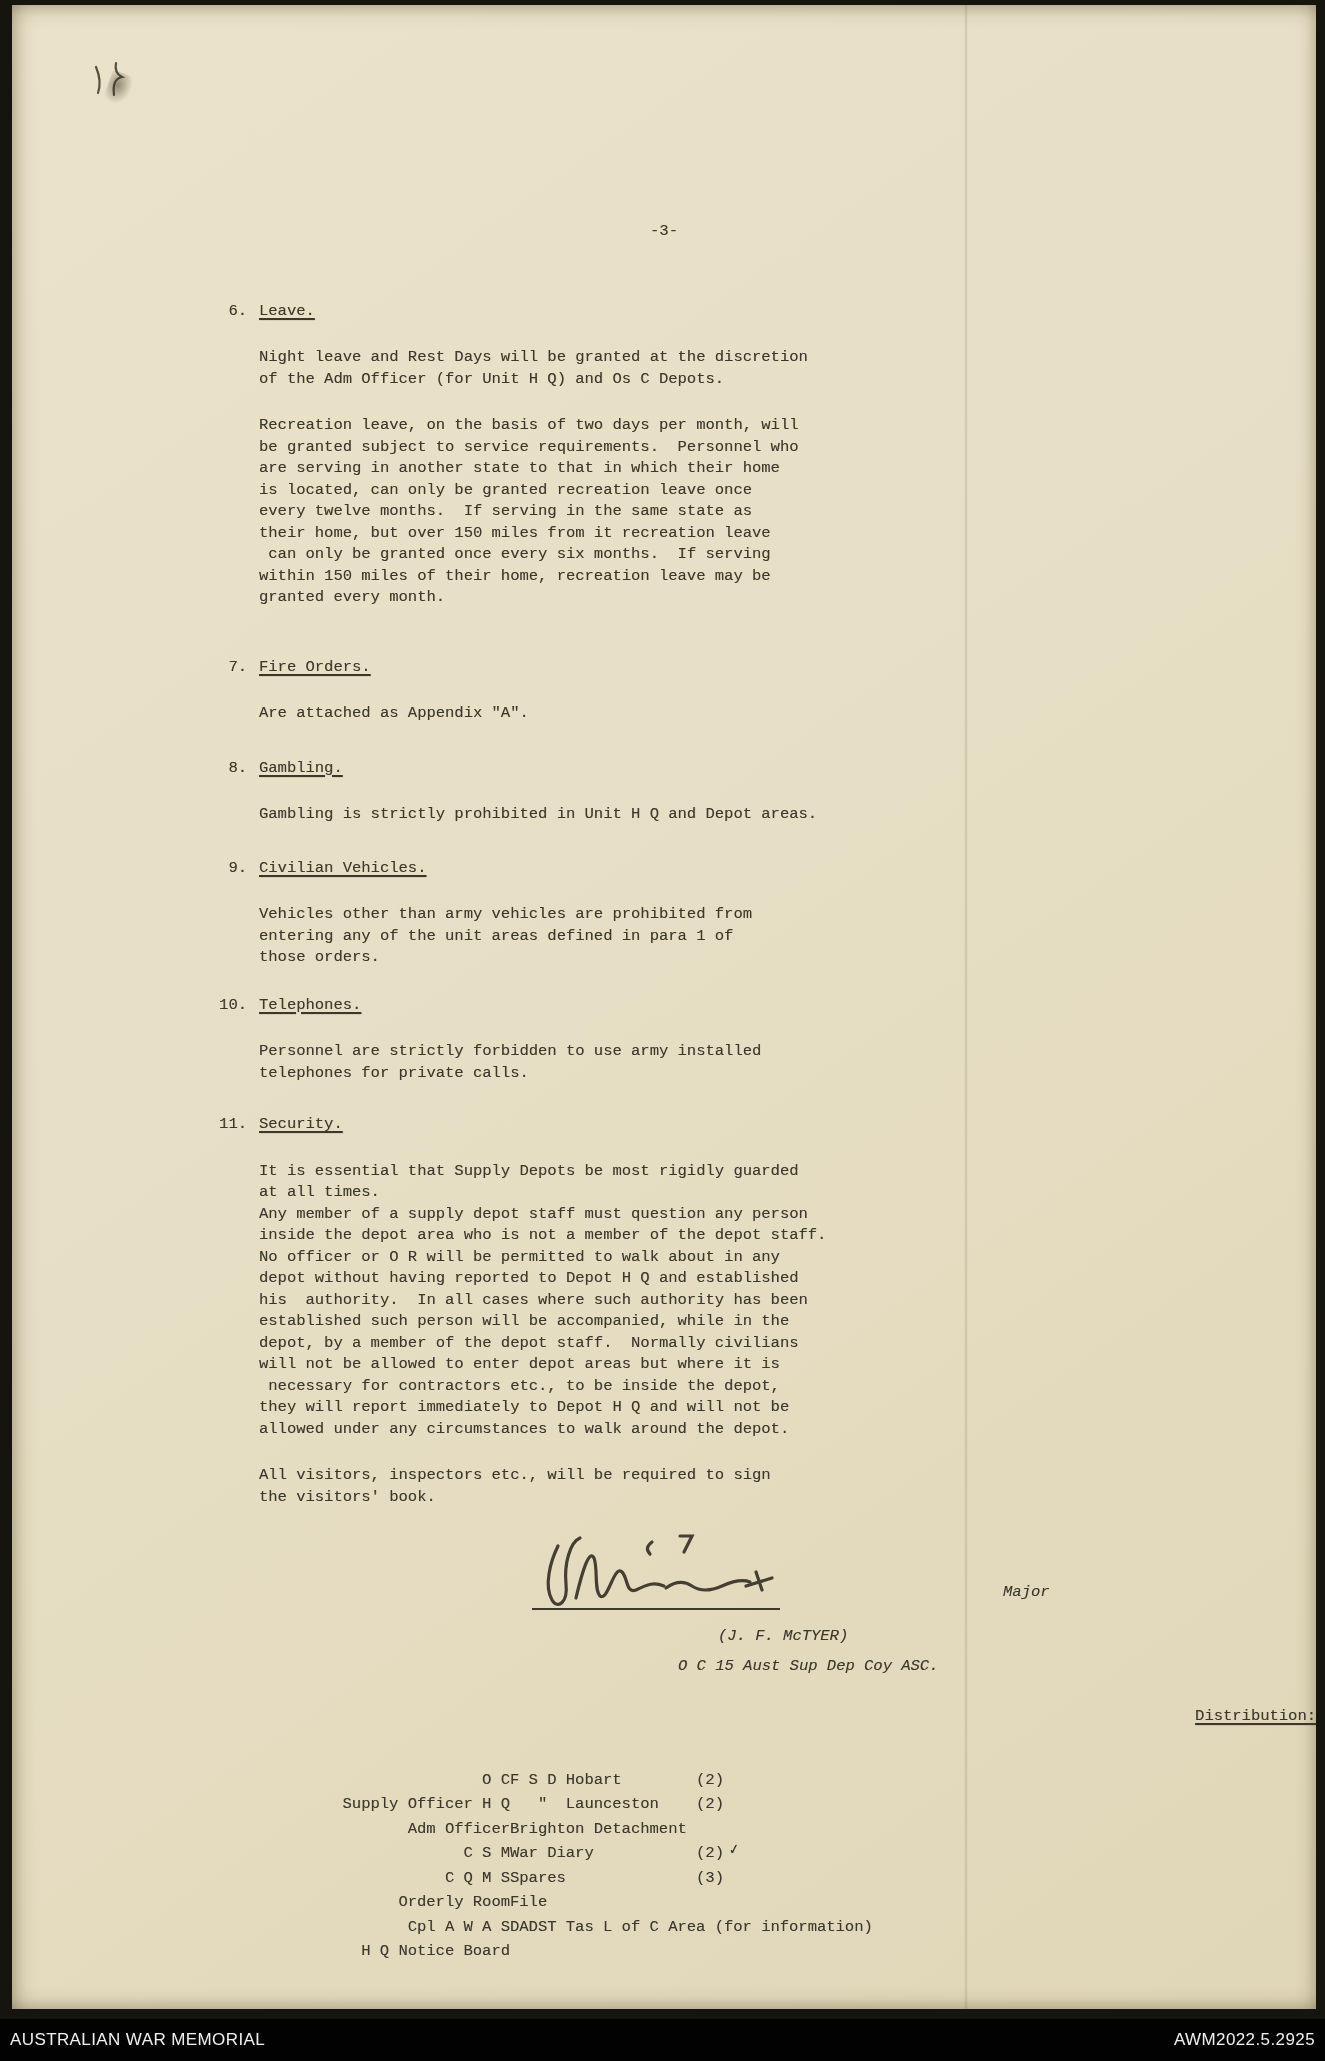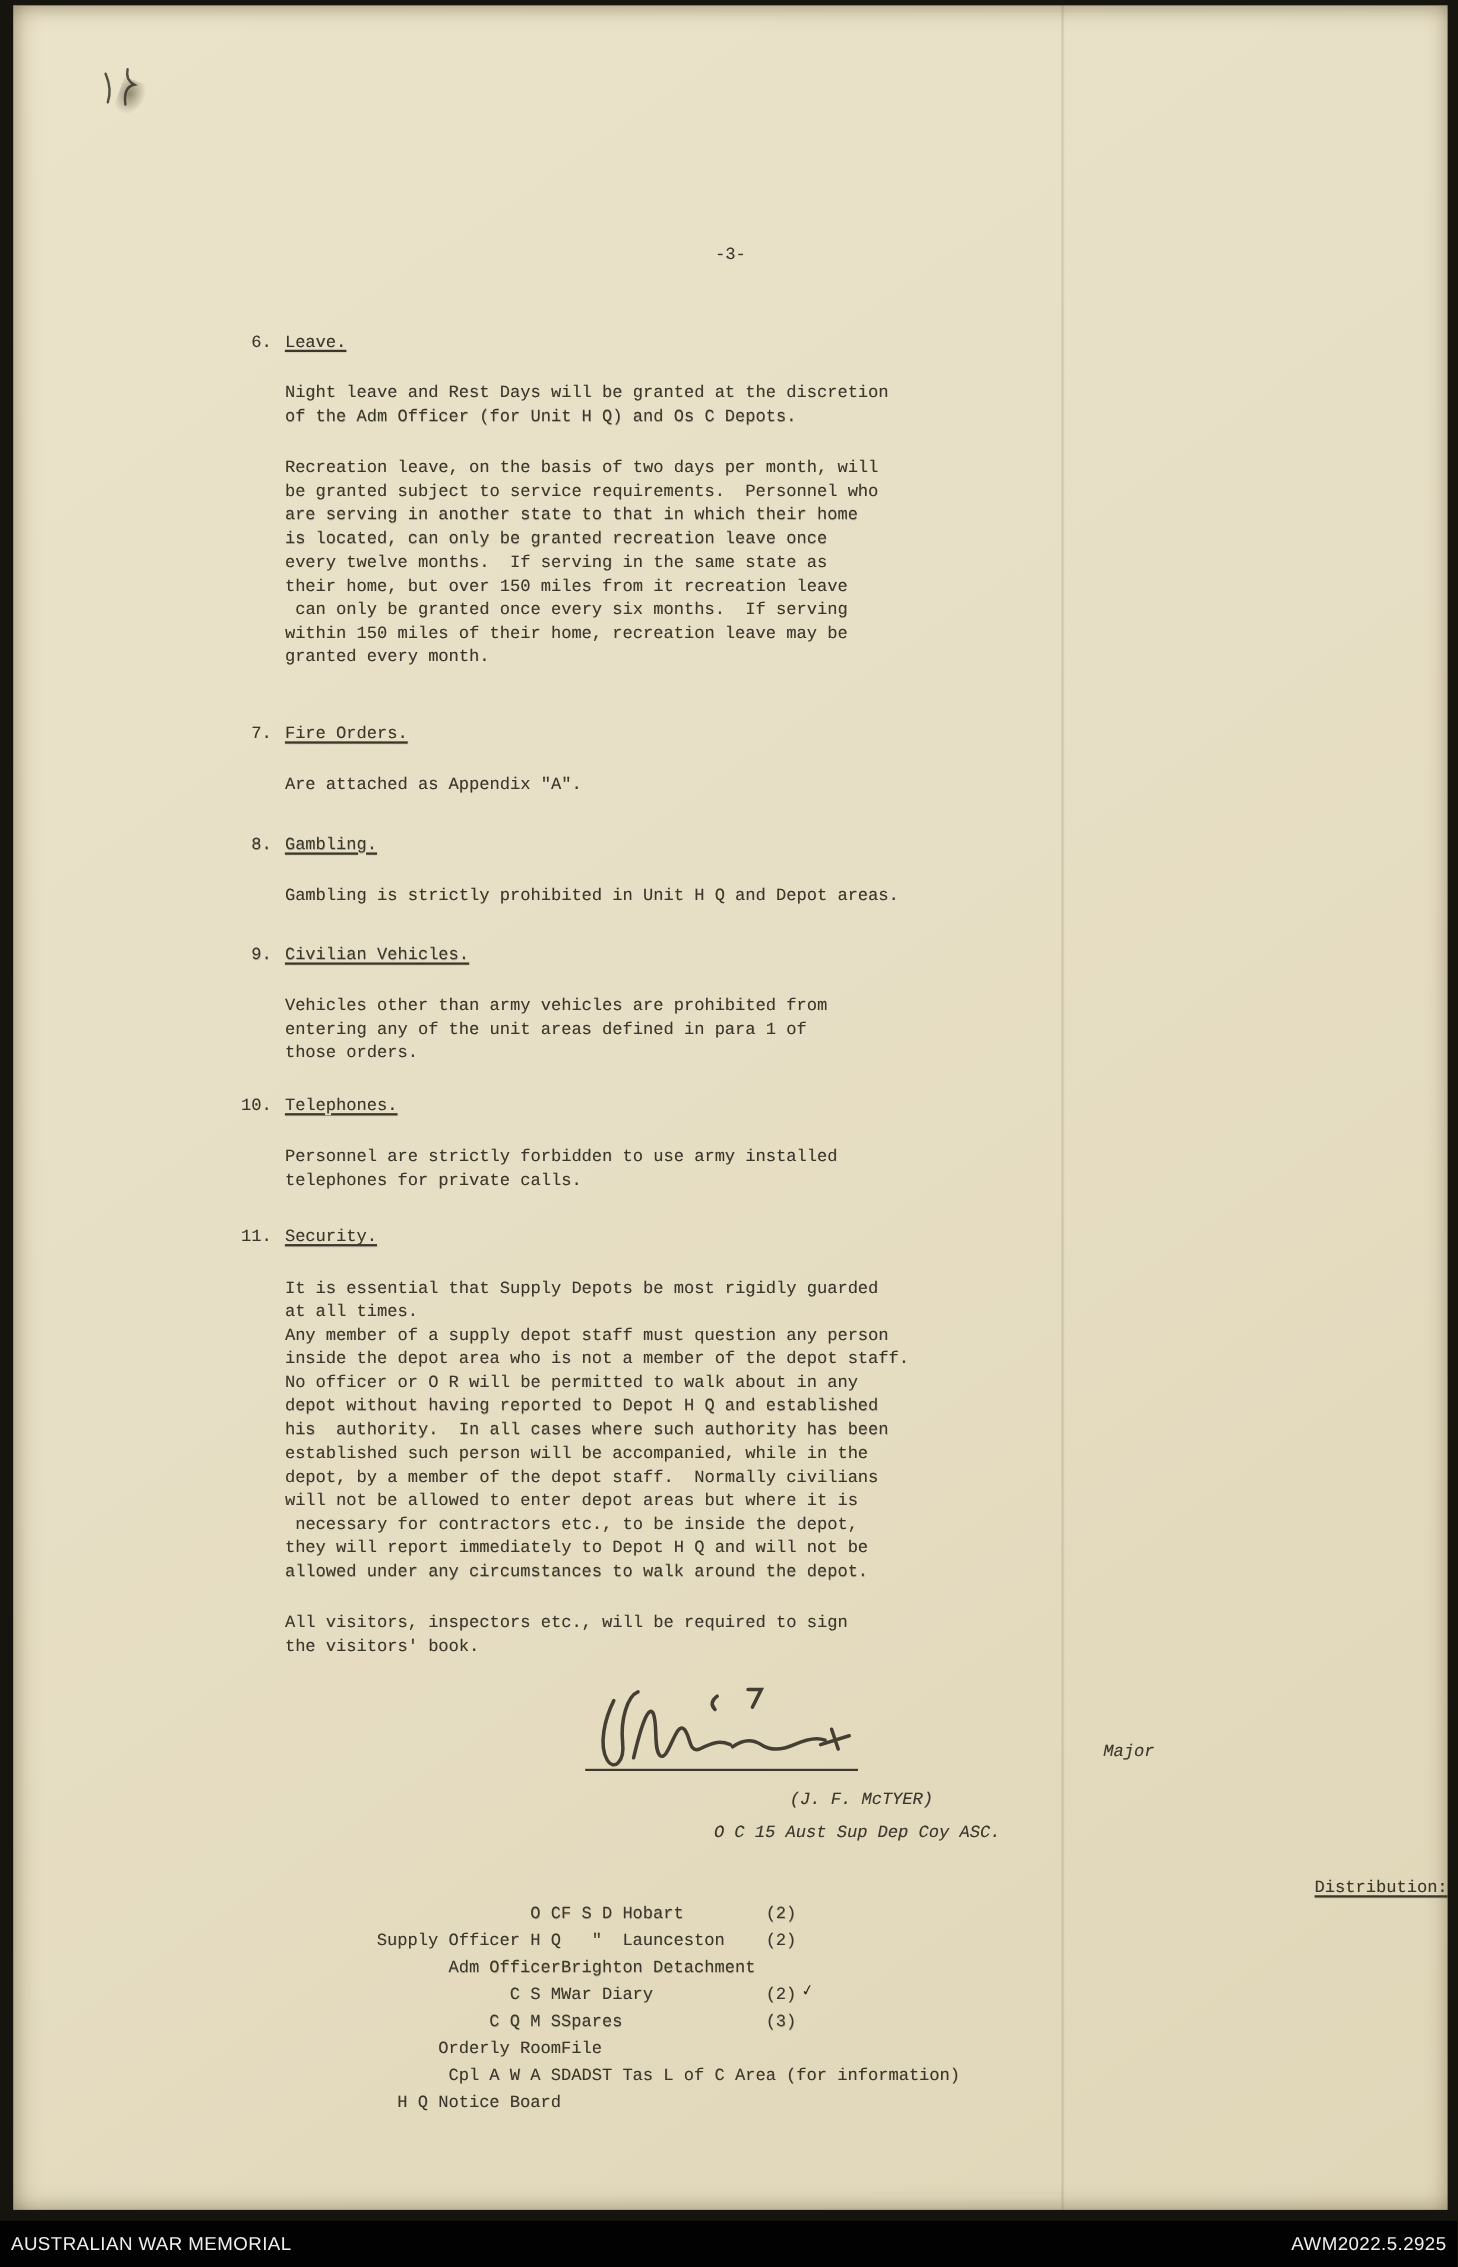--- a/index.html
+++ b/index.html
@@ -24,24 +24,24 @@
   #s6{margin-top:58px;} #s7{margin-top:48px;} #s8{margin-top:33px;}
   #s9{margin-top:32px;} #s10{margin-top:26px;} #s11{margin-top:30px;}
   .sec-head{display:flex;}
   .sec-num{width:30px;text-align:right;margin-right:12px;flex:none;}
   .para{margin-left:42px;margin-top:25px;white-space:pre-wrap;}
   .sig-wrap{position:relative;height:160px;margin-top:16px;font-style:italic;}
   .sig-svg{position:absolute;left:518px;top:0;}
   .sig-line{position:absolute;left:520px;top:84px;width:248px;border-top:2px solid #3c382c;}
   .sig-rank{position:absolute;left:991px;top:58px;}
   .sig-name{position:absolute;left:706px;top:102px;}
-  .sig-title{position:absolute;left:637px;top:132px;}
+  .sig-title{position:absolute;left:666px;top:132px;}
   .dist{margin-left:206px;margin-top:22px;text-align:right;}
   .dist-head{display:inline-block;}
-  .dist-rows{}
+  .dist-rows{margin-top:40px;}
   .dist-row{display:flex;line-height:24.5px;}
   .dist-left{width:292px;flex:none;white-space:pre;}
   .dist-right{white-space:pre;}
   .check{display:inline-block;margin-left:6px;font-weight:bold;color:#2f2b20;
          transform:rotate(-10deg) translateY(-3px);}
   .footer{position:absolute;left:0;right:0;bottom:0;height:42px;background:#020202;
           display:flex;justify-content:space-between;align-items:center;padding:0 10px;
           color:#f0f0f0;font-family:"Liberation Sans",sans-serif;font-size:17px;letter-spacing:.4px;}
 </style>
 </head>

